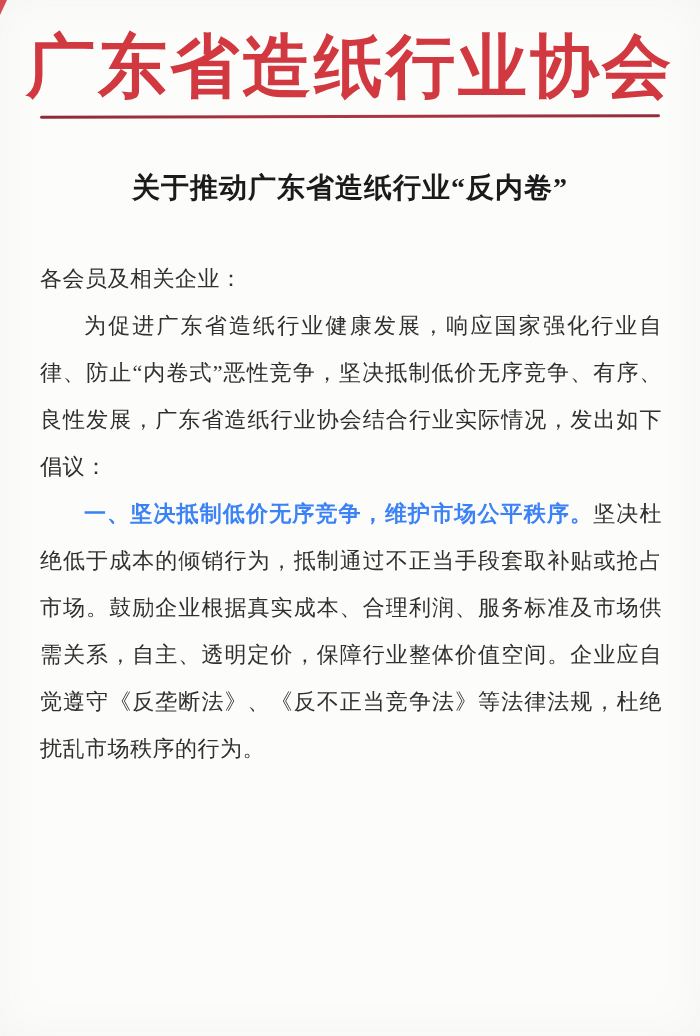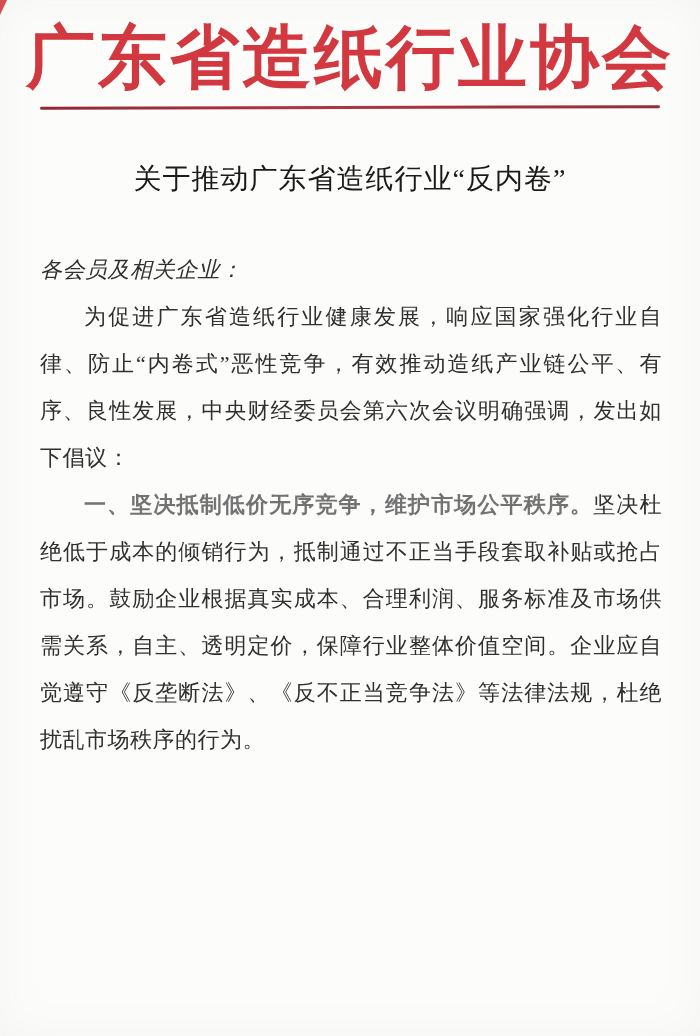--- a/index.html
+++ b/index.html
@@ -22,65 +22,64 @@
     top: 0;
     left: 0;
     width: 7px;
     height: 15px;
     background: var(--accent, #d23840);
     clip-path: polygon(0 0, 100% 0, 0 100%);
     opacity: 0.9;
   }
   .org-name {
     margin: 0;
-    padding-top: 19px;
+    padding-top: 28px;
     text-align: center;
     font-size: 69px;
     line-height: 79px;
     font-weight: bold;
     letter-spacing: 3px;
     color: var(--accent, #d23840);
     white-space: nowrap;
   }
   .letterhead-rule {
     width: 620px;
     height: 3px;
     margin: 8px auto 0 auto;
     background: linear-gradient(90deg, #8f2a38, #b23444 45%, #942c3a);
     border-radius: 2px;
     transform: rotate(-0.15deg);
   }
   .doc-title {
     margin-top: 47px;
     text-align: center;
-    font-weight: normal;
+    font-weight: bold;
     font-size: 28px;
     line-height: 46px;
     letter-spacing: 1px;
     color: #1b1b1b;
   }
   .body-text {
     margin: 44px 38px 0 40px;
     font-size: 22px;
     line-height: 47px;
     letter-spacing: 0.5px;
     text-align: justify;
     color: #303030;
   }
   .body-text p {
     margin: 0;
     text-indent: 2em;
   }
   .salutation {
     text-indent: 0 !important;
-    font-style: italic;
   }
   .lead {
     font-weight: bold;
-    color: #737373;
+    color: #3b82f6;
   }
 </style>
 </head>
 <body>
 
 <div class="page">
 
   <div class="corner-mark"></div>
 
   <header>
@@ -89,19 +88,19 @@
   </header>
 
   <div class="doc-title">
     <div>关于推动广东省造纸行业“反内卷”</div>
   </div>
 
   <div class="body-text">
     <p class="salutation">各会员及相关企业：</p>
 
 
-    <p><span class="lead"></span><span>为促进广东省造纸行业健康发展，响应国家强化行业自律、防止“内卷式”恶性竞争，有效推动造纸产业链公平、有序、良性发展，中央财经委员会第六次会议明确强调，发出如下倡议：</span></p>
+    <p><span class="lead"></span><span>为促进广东省造纸行业健康发展，响应国家强化行业自律、防止“内卷式”恶性竞争，坚决抵制低价无序竞争、有序、良性发展，广东省造纸行业协会结合行业实际情况，发出如下倡议：</span></p>
 
     <p><span class="lead">一、坚决抵制低价无序竞争，维护市场公平秩序。</span><span>坚决杜绝低于成本的倾销行为，抵制通过不正当手段套取补贴或抢占市场。鼓励企业根据真实成本、合理利润、服务标准及市场供需关系，自主、透明定价，保障行业整体价值空间。企业应自觉遵守《反垄断法》、《反不正当竞争法》等法律法规，杜绝扰乱市场秩序的行为。</span></p>
 
   </div>
 
 </div>
 
 </body></html>

